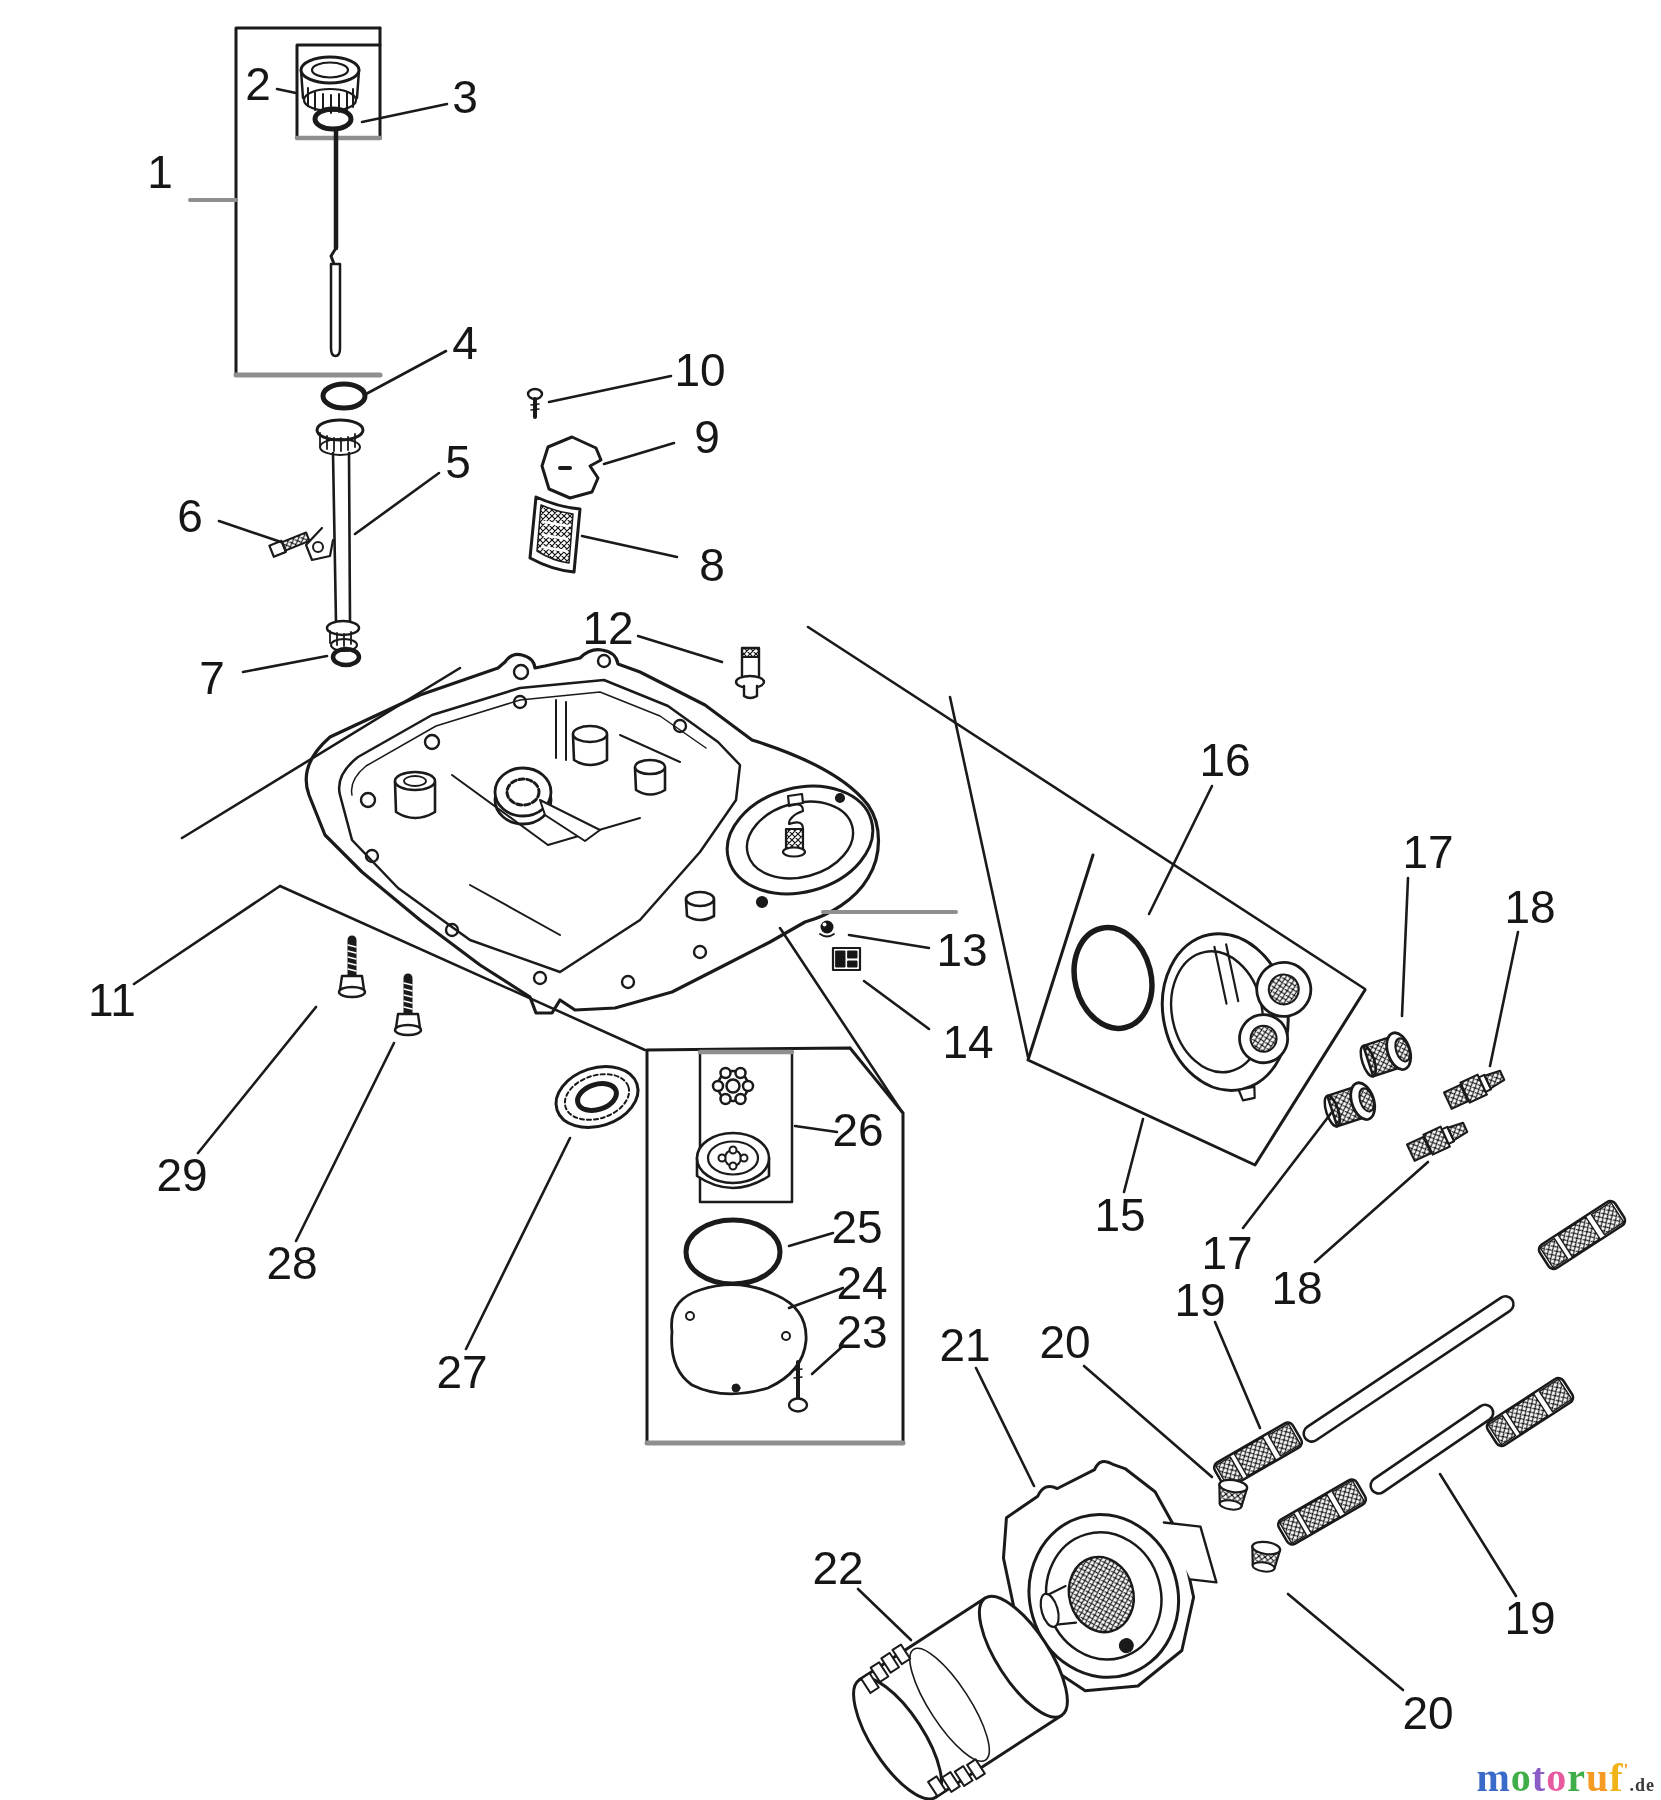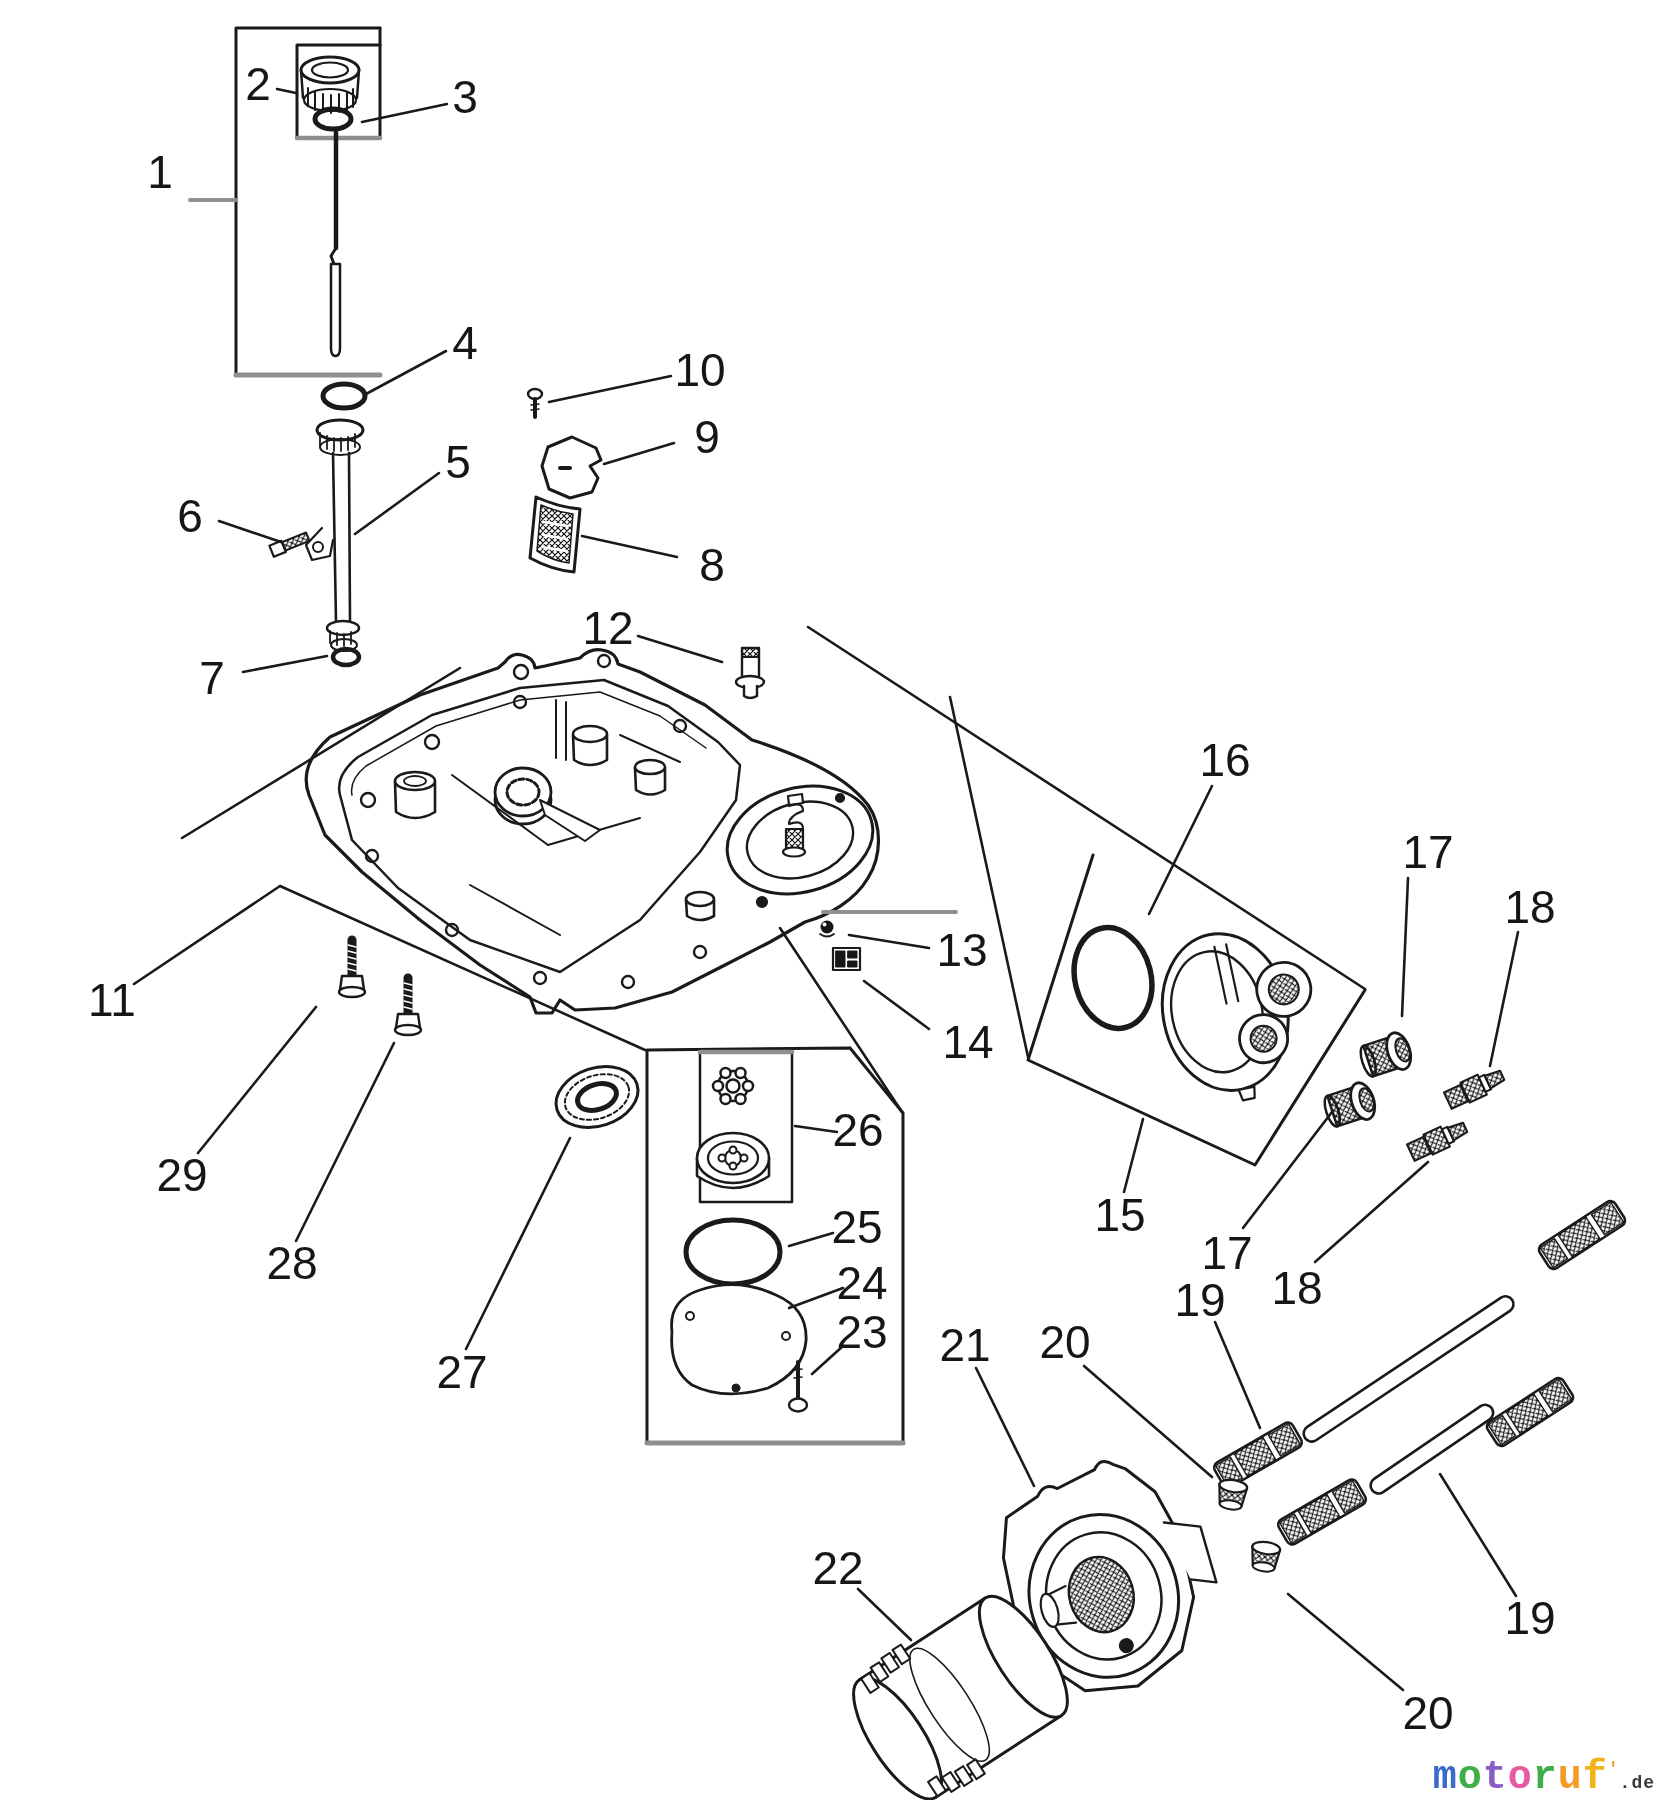--- a/index.html
+++ b/index.html
@@ -1,21 +1,21 @@
 <!DOCTYPE html>
 <html><head>
 <meta charset="utf-8">
 <style>
   html,body{margin:0;padding:0;background:#fff;}
   .stage{position:relative;width:1661px;height:1800px;background:#ffffff;overflow:hidden;
          font-family:"Liberation Sans", sans-serif;}
   svg{position:absolute;left:0;top:0;}
   .callout-text{font-family:"Liberation Sans", sans-serif;fill:#161616;}
   #watermark{position:absolute;right:6px;bottom:2px;
-             font-family:Liberation Mono, monospace;font-weight:bold;font-size:40px;
+             font-family:Liberation Serif, serif;font-weight:bold;font-size:40px;
              letter-spacing:1px;line-height:1;user-select:none;}
   #watermark .suffix{font-size:18px;font-weight:bold;color:#3a3a3a;}
   #watermark .tick{font-size:18px;vertical-align:14px;}
 </style>
 </head>
 <body>
 
 <div class="stage">
 <svg id="art" width="1661" height="1800" viewBox="0 0 1661 1800" fill="none" stroke-linecap="round" stroke-linejoin="round">
   <defs>

